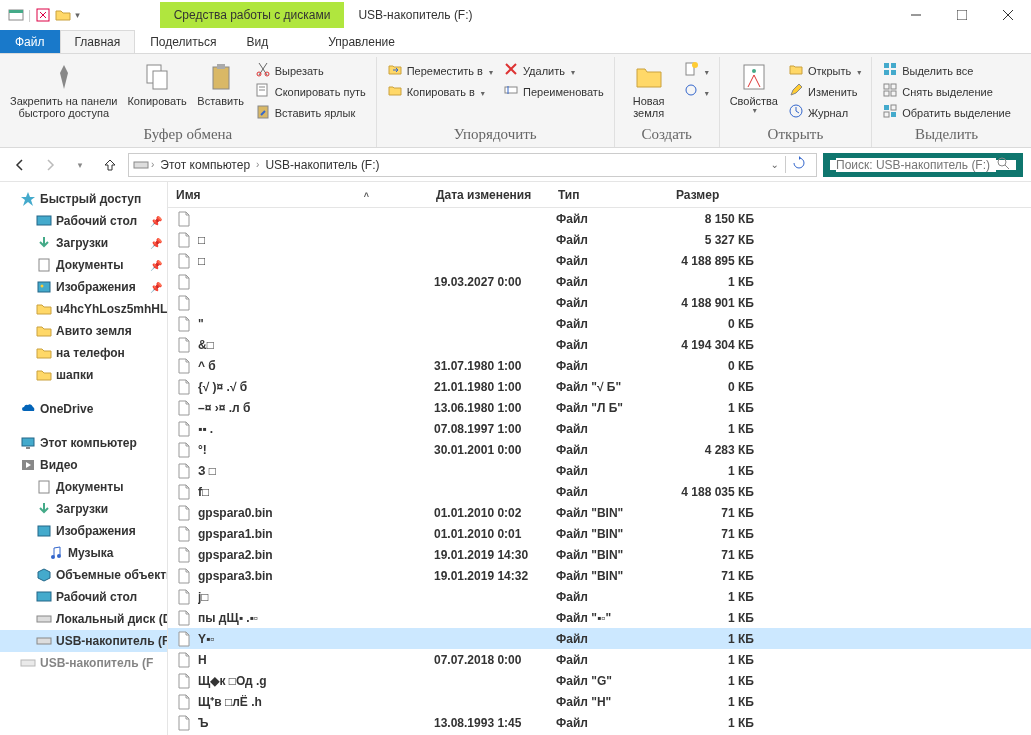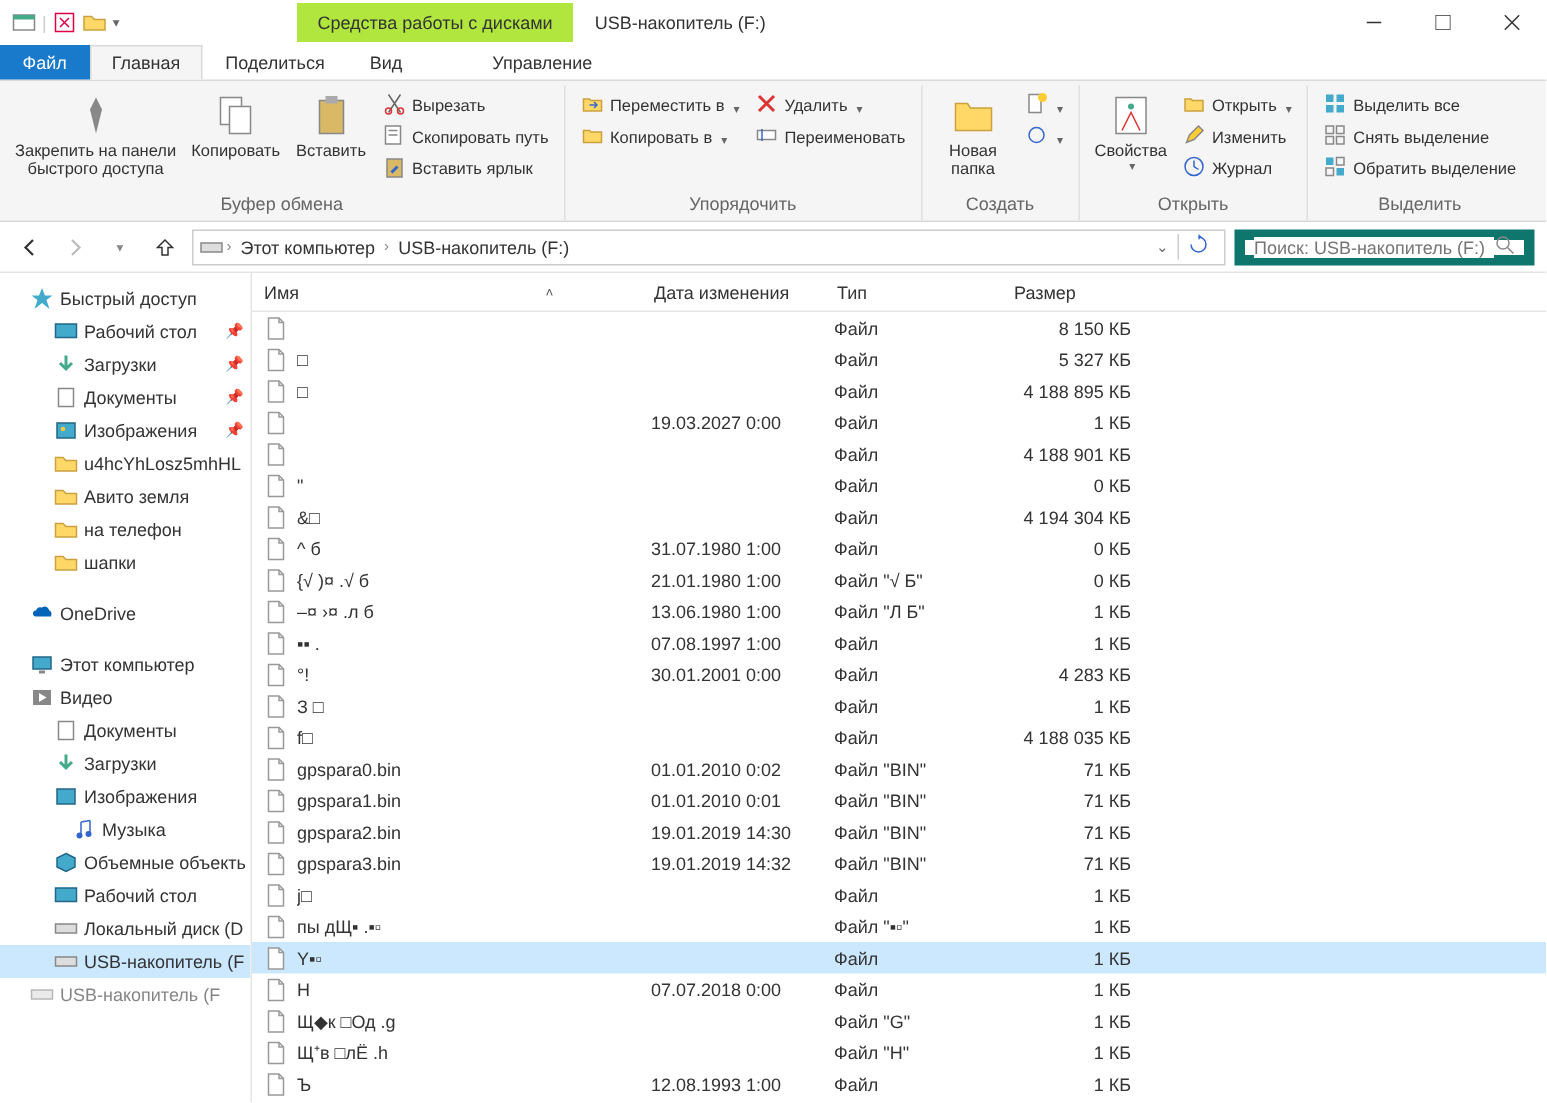--- a/index.html
+++ b/index.html
@@ -1,47 +1,47 @@
 <!DOCTYPE html>
 <html><head>
 <meta charset="utf-8">
 <style>
 * { box-sizing: border-box; margin: 0; padding: 0; }
 body { font-family: "Segoe UI", Tahoma, sans-serif; font-size: 12px; color: #333; background: #fff; width: 1031px; height: 735px; overflow: hidden; display: flex; flex-direction: column; }
 .titlebar { height: 30px; display: flex; align-items: center; background: #fff; }
 .titlebar-qat { display: flex; align-items: center; gap: 4px; padding-left: 8px; }
 .qat-icon { width: 16px; height: 16px; display: inline-block; }
-.titlebar-context { background: #b0e63e; padding: 6px 14px; font-size: 12px; color: #333; margin-left: 118px; }
+.titlebar-context { background: #b0e63e; padding: 6px 14px; font-size: 12px; color: #333; margin-left: 80px; }
 .titlebar-title { margin-left: 14px; font-size: 12px; }
 .titlebar-controls { margin-left: auto; display: flex; }
 .tc-btn { width: 46px; height: 30px; display: flex; align-items: center; justify-content: center; }
 .tabs { height: 24px; display: flex; align-items: flex-end; background: #fff; border-bottom: 1px solid #dadada; }
 .tab { padding: 4px 14px; font-size: 12px; border: 1px solid transparent; border-bottom: none; cursor: pointer; }
 .tab.file { background: #1979ca; color: #fff; }
 .tab.active { border-color: #dadada; background: #f5f5f5; }
 .tab.context { color: #333; }
 .ribbon { height: 94px; background: #f5f5f5; border-bottom: 1px solid #dadada; display: flex; padding-top: 3px; position: relative; }
 .rgroup { border-right: 1px solid #e0e0e0; display: flex; flex-direction: column; align-items: center; padding: 2px 6px; }
 .rgroup-body { flex: 1; display: flex; align-items: flex-start; gap: 2px; }
-.rgroup-label { font-size: 12px; color: #666; padding-bottom: 2px; }
+.rgroup-label { font-size: 15px; color: #666; padding-bottom: 2px; font-family: Liberation Serif, serif; }
 .rbtn-large { display: flex; flex-direction: column; align-items: center; justify-content: flex-start; padding: 2px 4px; min-width: 56px; text-align: center; font-size: 11px; line-height: 1.1; }
 .rbtn-large .ricn { width: 32px; height: 32px; margin-bottom: 2px; }
 .rbtn-small { display: flex; align-items: flex-end; gap: 4px; padding: 2px 4px; font-size: 11px; white-space: nowrap; }
 .rbtn-small .ricn { width: 16px; height: 16px; }
 .rcol { display: flex; flex-direction: column; gap: 1px; }
 .dropdown-arrow { font-size: 8px; margin-left: 2px; color: #666; }
 .addr-row { height: 34px; display: flex; align-items: center; gap: 6px; padding: 0 8px; border-bottom: 1px solid #e5e5e5; }
 .nav-arrow { width: 24px; height: 24px; display: flex; align-items: center; justify-content: center; color: #666; }
 .nav-arrow.enabled { color: #333; }
 .addr-bar { flex: 1; height: 24px; border: 1px solid #ccc; display: flex; align-items: center; padding: 0 4px; gap: 2px; }
 .addr-seg { padding: 2px 4px; display: flex; align-items: center; gap: 2px; }
 .addr-sep { color: #888; font-size: 10px; }
 .search-box { width: 200px; height: 24px; border: 7px solid #0f766e; display: flex; align-items: center; padding: 0 6px; color: #888; }
 .search-box input { border: none; outline: none; flex: 1; font-size: 12px; color: #888; }
-.body { flex: 1; display: flex; overflow: hidden; }
+.body { flex: 1; display: flex; overflow: hidden; font-weight: bold; }
 .nav-pane { width: 168px; border-right: 1px solid #e5e5e5; overflow-y: auto; padding-top: 6px; }
 .nav-item { display: flex; align-items: center; gap: 4px; padding: 3px 4px 3px 20px; font-size: 12px; cursor: pointer; white-space: nowrap; overflow: hidden; }
 .nav-item.selected { background: #cce8ff; }
 .nav-item .pin { margin-left: auto; color: #888; font-size: 10px; }
 .nav-icon { width: 16px; height: 16px; flex-shrink: 0; }
 .nav-group { margin-bottom: 12px; }
 .file-pane { flex: 1; display: flex; flex-direction: column; overflow: hidden; }
 .col-headers { display: flex; border-bottom: 1px solid #e5e5e5; height: 26px; align-items: center; font-size: 12px; color: #333; }
 .col-h { padding: 4px 8px; border-right: 1px solid transparent; display: flex; align-items: center; gap: 20px; }
 .col-name { width: 260px; }
@@ -199,21 +199,21 @@
     <div class="rgroup-label">Упорядочить</div>
   </div>
 
   <div class="rgroup">
     <div class="rgroup-body">
       <div class="rbtn-large">
         <span class="ricn"><svg viewBox="0 0 32 32">
               <path d="M4 8 L12 8 L14 11 L28 11 L28 26 L4 26 Z" fill="#ffd868" stroke="#caa13e"></path>
             </svg></span>
         <span style="white-space:pre-line">Новая
-папка</span>
+земля</span>
       </div>
       <div class="rcol">
         <div class="rbtn-small">
             <span class="ricn"><svg viewBox="0 0 16 16">
                 <rect x="3" y="2" width="8" height="12" fill="#fff" stroke="#888"></rect>
                 <circle cx="12" cy="4" r="3" fill="#fc3"></circle>
               </svg></span>
             <span class="dropdown-arrow">▾</span>
           </div>
         <div class="rbtn-small">
@@ -744,19 +744,19 @@
           <span class="fc-date"></span>
           <span class="fc-type">Файл "H"</span>
           <span class="fc-size">1 КБ</span>
         </div>
         <div class="file-row">
           <span class="fc-icon"><svg viewBox="0 0 16 16">
               <path d="M3 1 L10 1 L13 4 L13 15 L3 15 Z" fill="#fff" stroke="#999"></path>
               <path d="M10 1 L10 4 L13 4" fill="none" stroke="#999"></path>
             </svg></span>
           <span class="fc-name">Ъ</span>
-          <span class="fc-date">12.08.1993 1:00</span>
+          <span class="fc-date">13.08.1993 1:45</span>
           <span class="fc-type">Файл</span>
           <span class="fc-size">1 КБ</span>
         </div>
       </div>
   </div>
 </div>
 
 </body></html>

